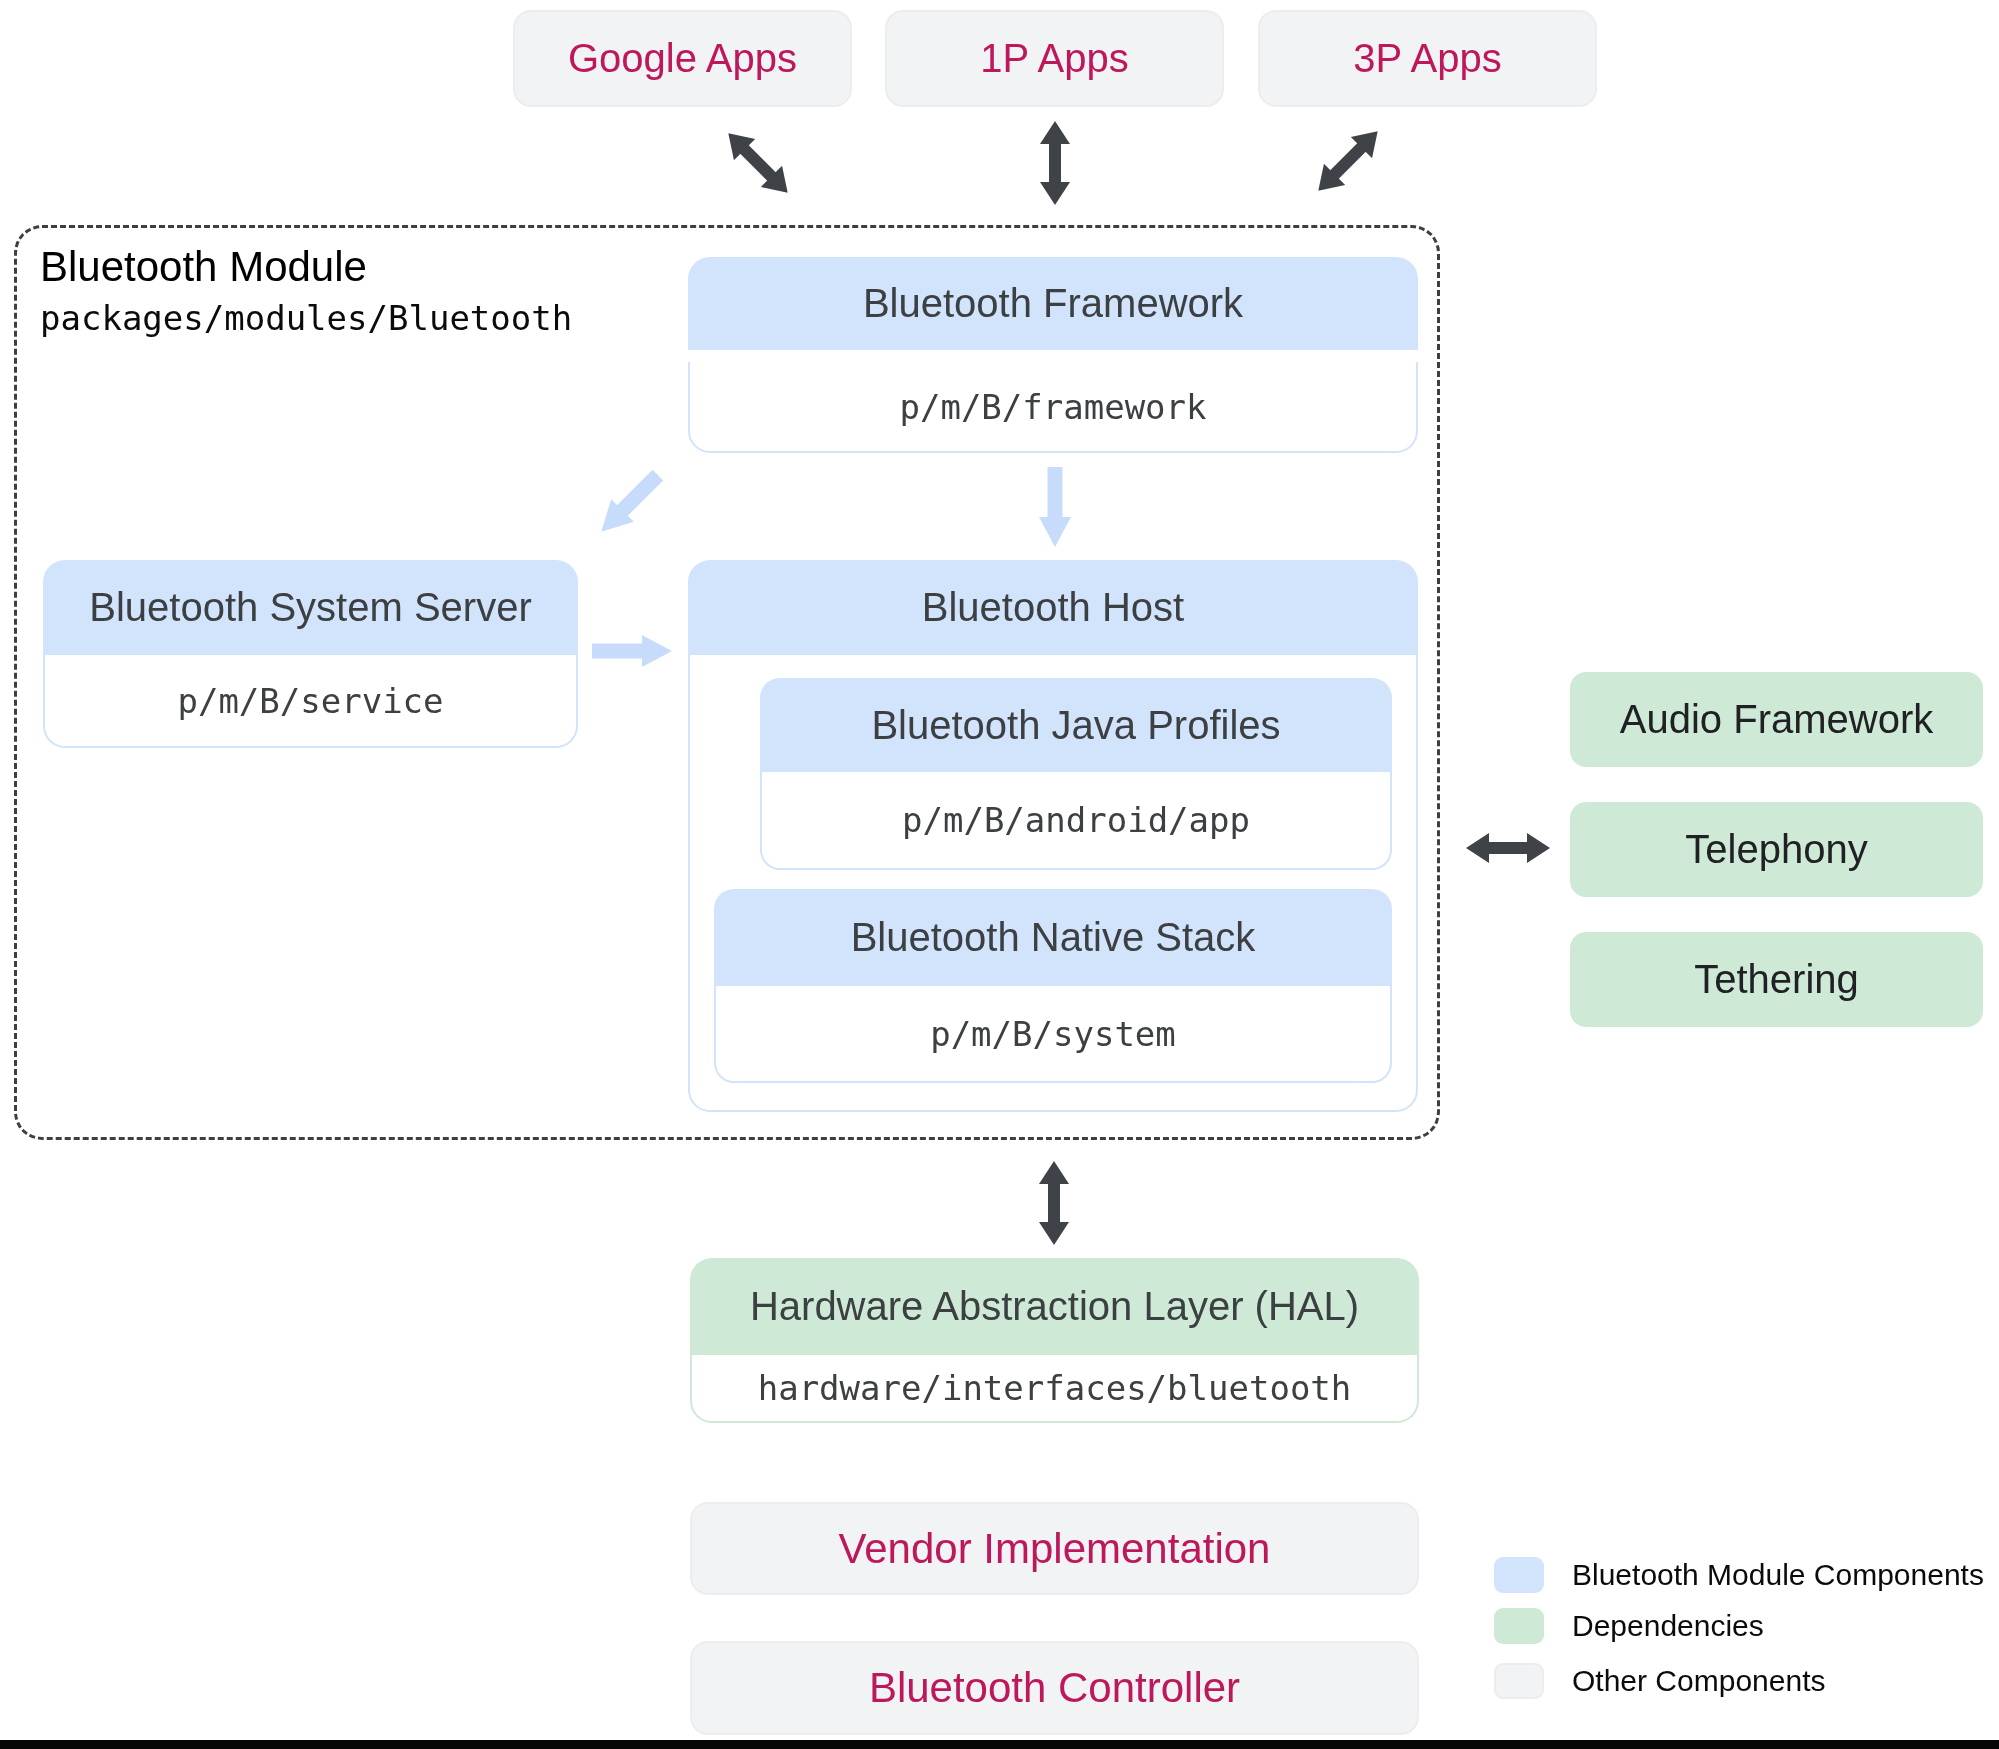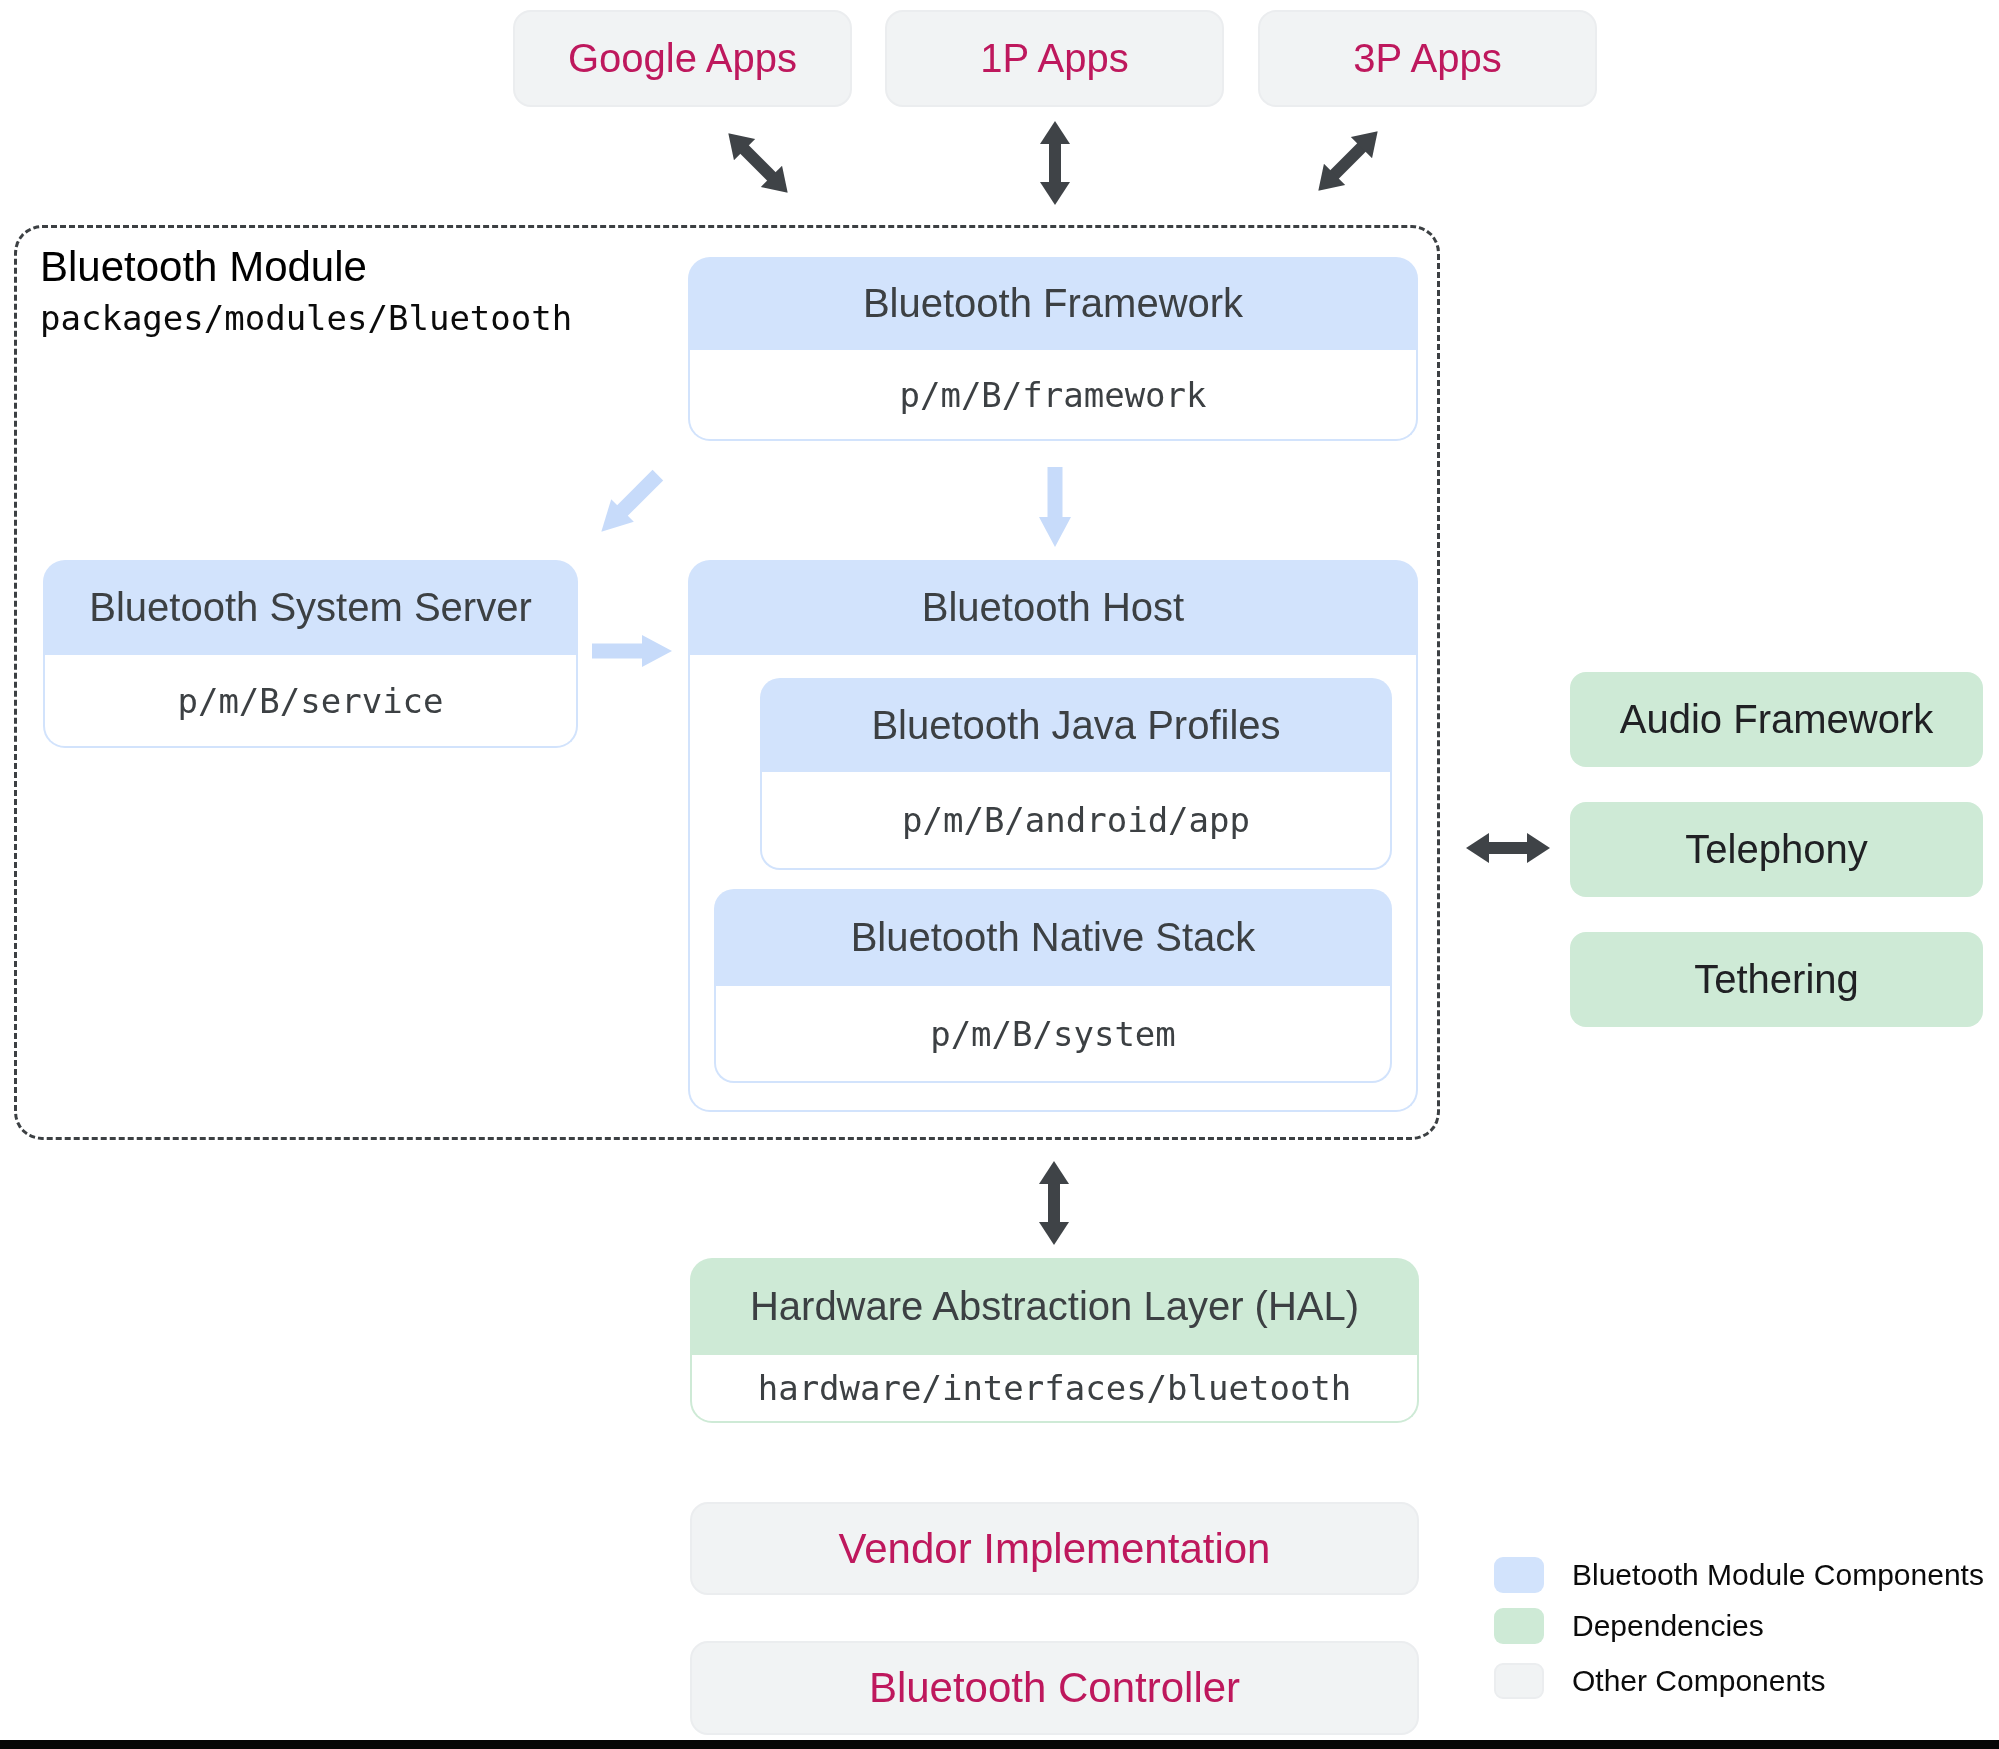--- a/index.html
+++ b/index.html
@@ -112,21 +112,21 @@
     </svg>
   </div>
 
   <div class="abs dashed-container" style="left:14px; top:225px; width:1426px; height:915px;"></div>
 
   <div class="abs module-title" style="left:40px; top:243px;">Bluetooth Module</div>
   <div class="abs module-path" style="left:40px; top:298px;">packages/modules/Bluetooth</div>
 
   <div class="abs two-part blue" style="left:688px; top:257px; width:730px; height:184px;border-radius:28px;">
     <div class="part-header" style="height:93px;">Bluetooth Framework</div>
-    <div class="part-body" style="height:91px;">p/m/B/framework</div>
+    <div class="part-body" style="height:91px;margin-top:12px;">p/m/B/framework</div>
   </div>
 
   <div class="arrow-wrap" style="left:589px; top:484px; transform:rotate(135deg);">
     <svg width="84" height="36" viewBox="0 0 84 36">
       <line x1="4" y1="18" x2="58" y2="18" stroke="#c7dbfa" stroke-width="15"></line>
       <polygon points="84,18 54,2 54,34" fill="#c7dbfa"></polygon>
     </svg>
   </div>
   <div class="arrow-wrap" style="left:1013px; top:487px; transform:rotate(90deg);">
     <svg width="84" height="36" viewBox="0 0 84 36">

